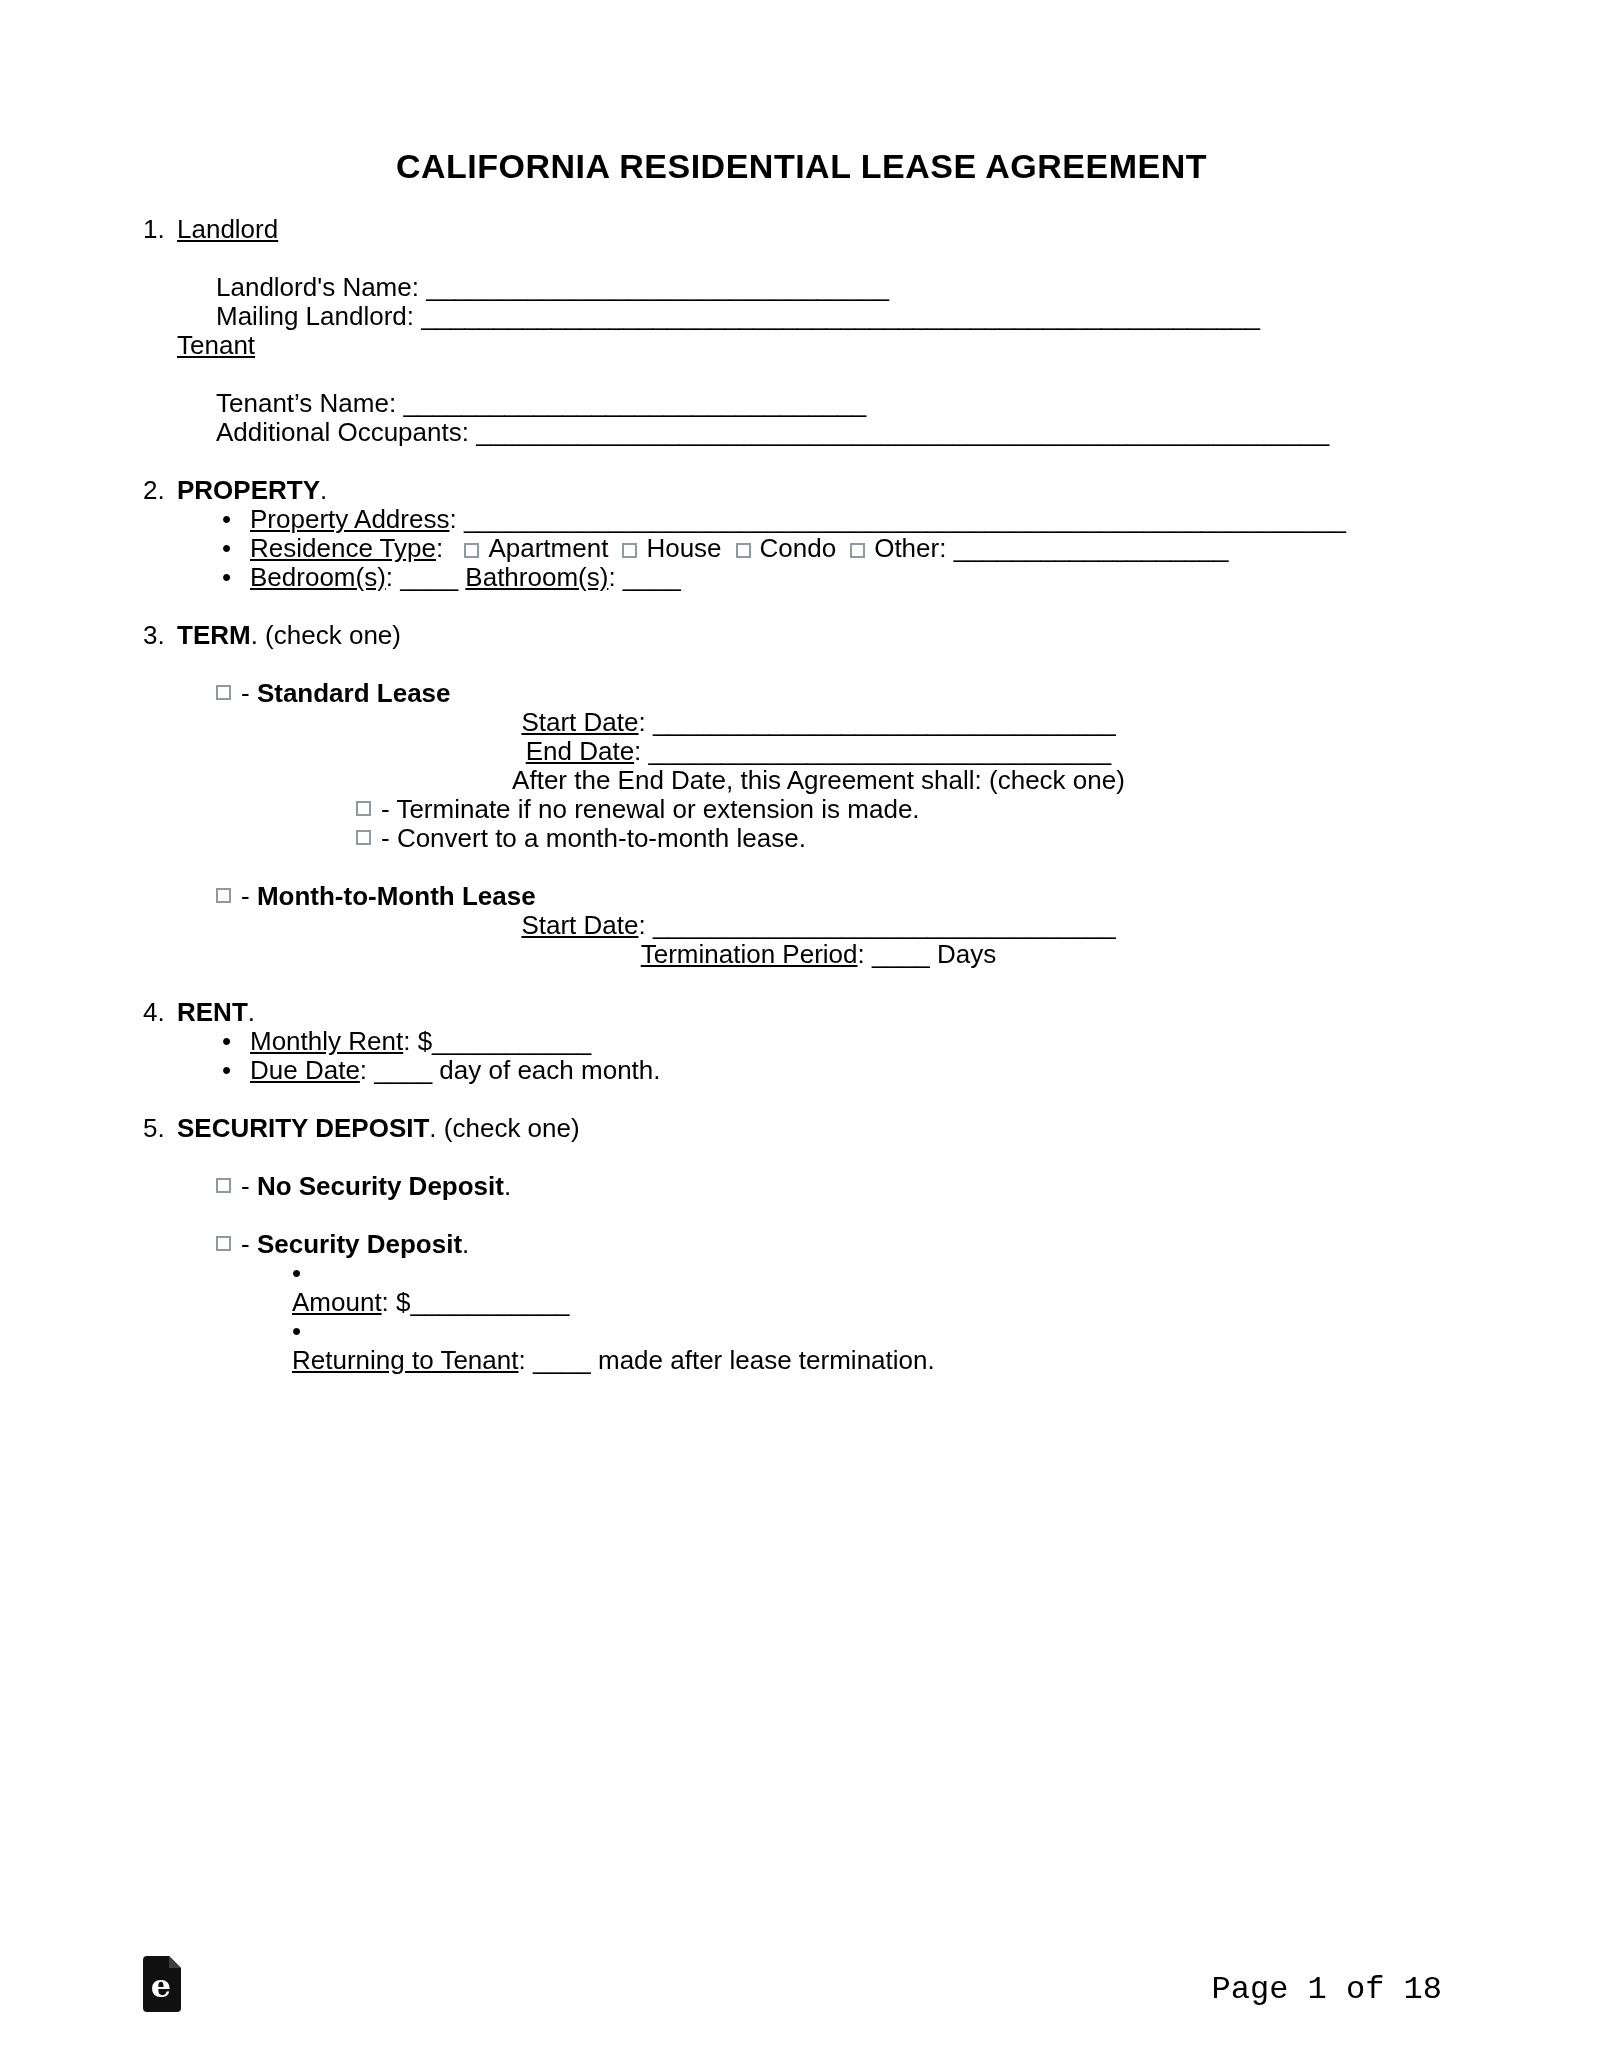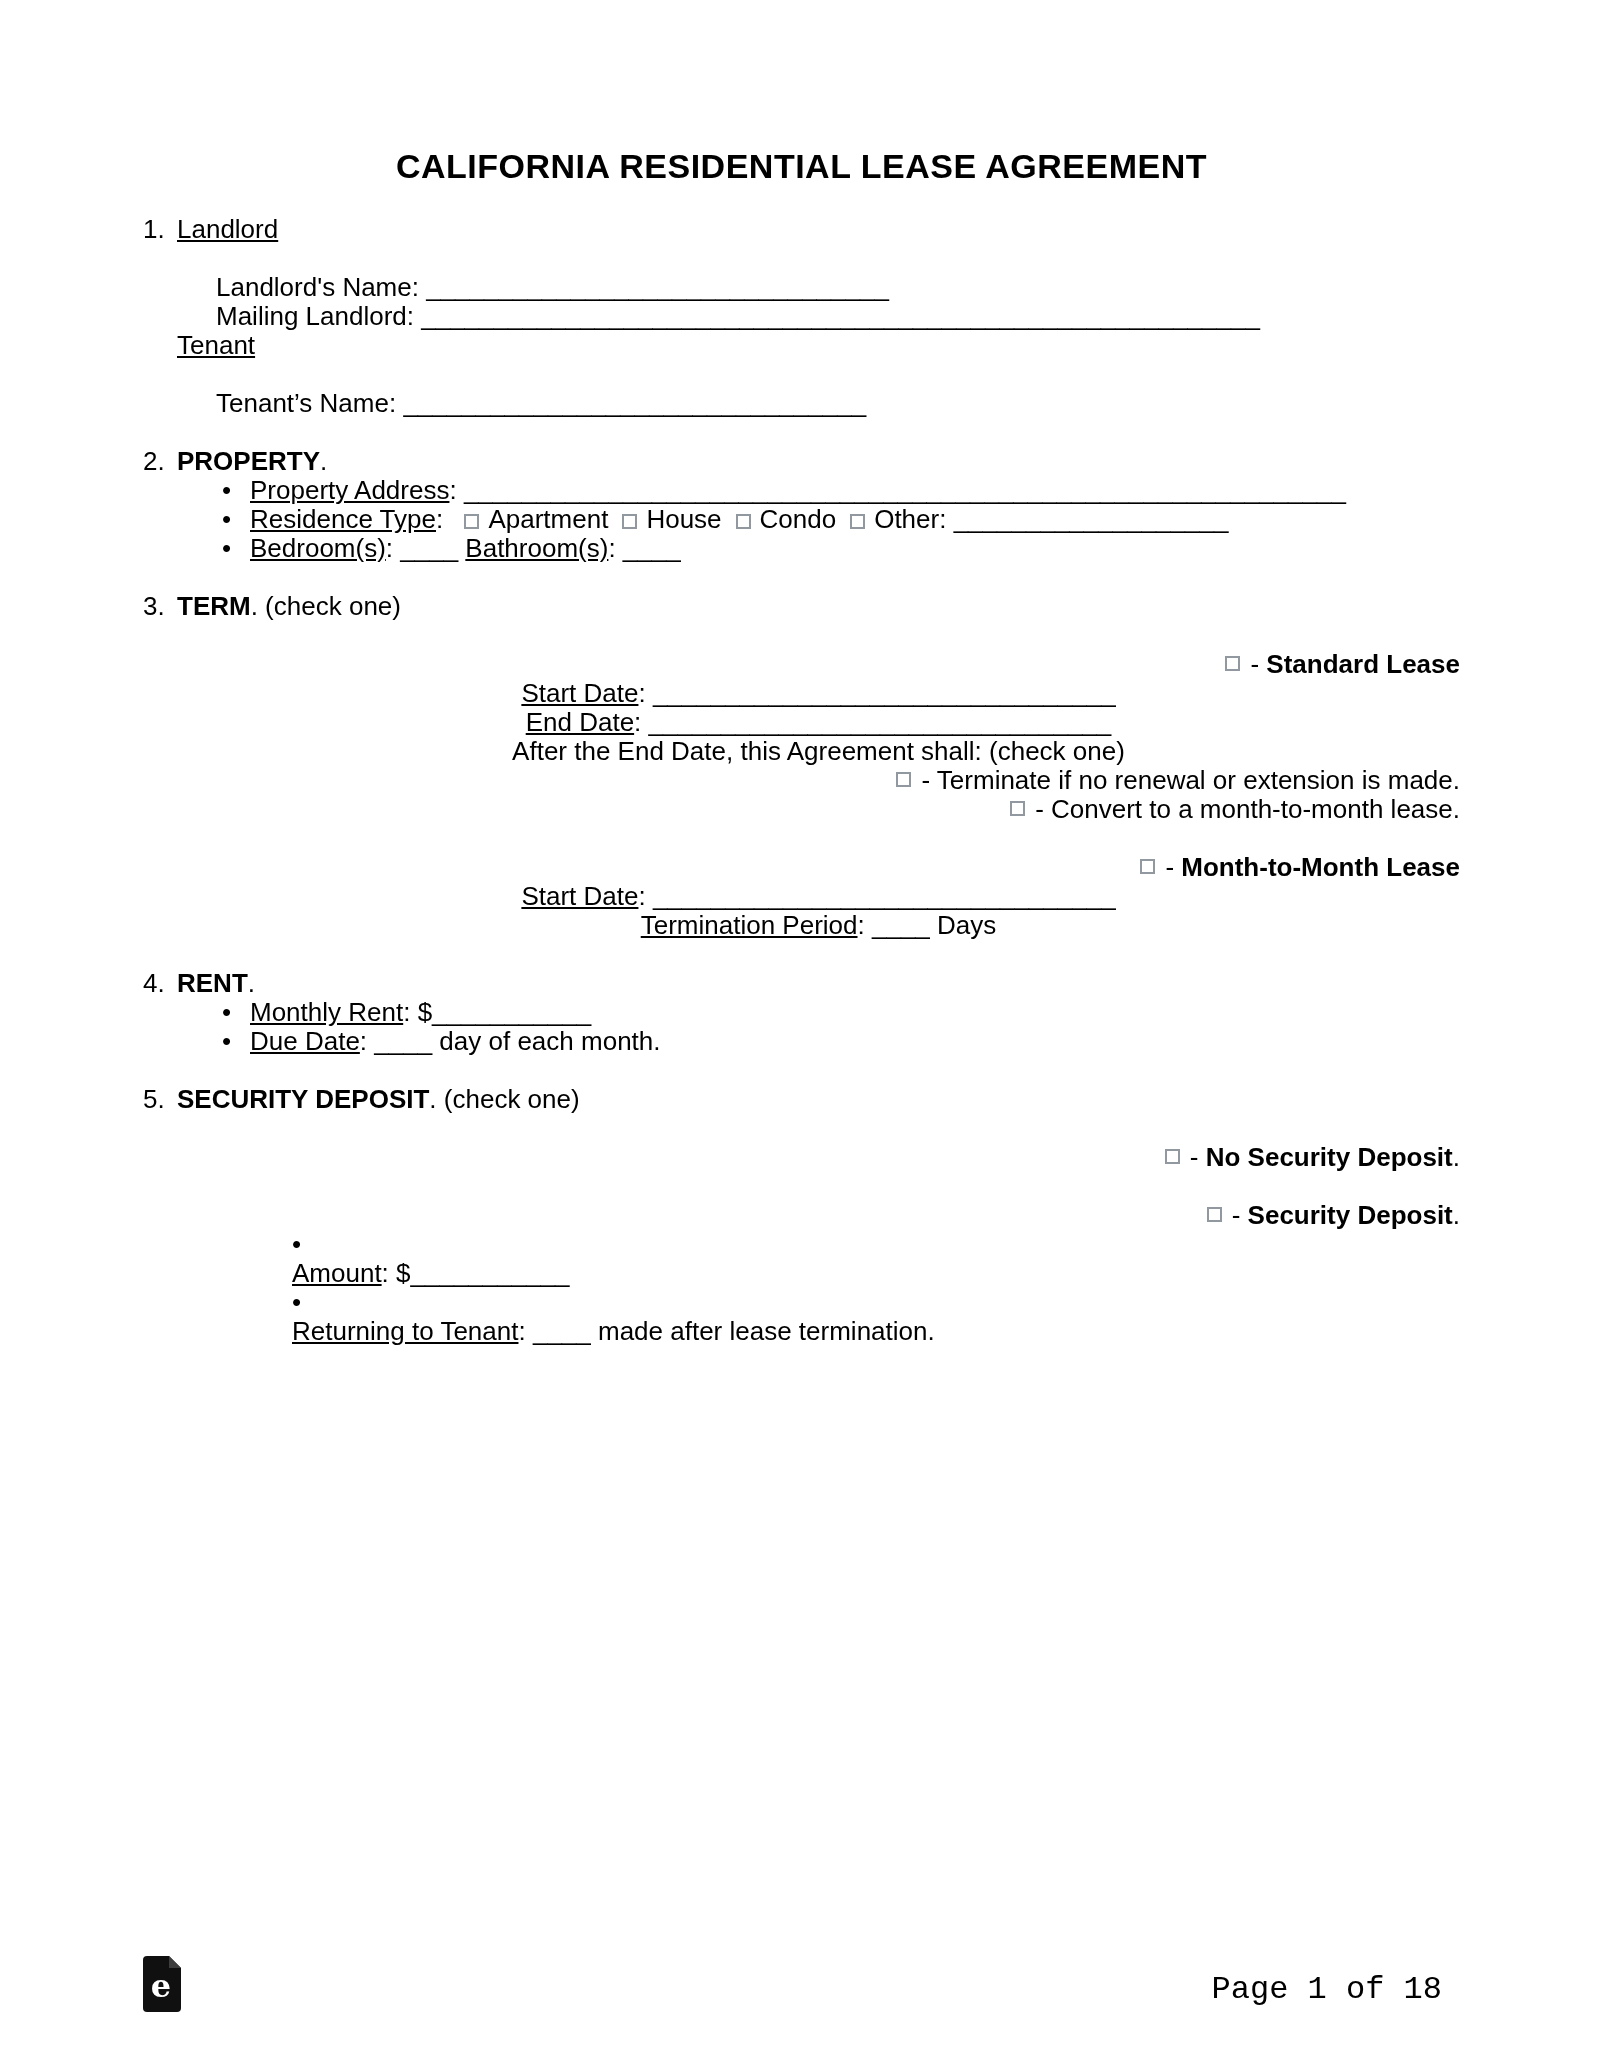--- a/index.html
+++ b/index.html
@@ -35,21 +35,21 @@
   .ind3 { margin-left: 108px; text-align: center; }
   .ind4 { margin-left: 179px; }
 
   
   .brow { display: flex; margin-left: 45px; }
   .brow .marker { flex: none; width: 28px; }
   .brow .marker::before { content: "\2022"; }
   .brow.deep { margin-left: 115px; flex-direction: column; }
 
   
-  .cbrow { display: flex; justify-content: flex-end; }
+  .cbrow { display: flex; }
   .cb {
     flex: none;
     display: inline-block;
     width: 15px; height: 15px;
     border: 2px solid #9298a0;
     background: #ffffff;
     box-sizing: border-box;
   }
   .cbrow .cb { margin: 6px 10px 0 0; }
   p.line > .cb { margin: 0 9px 0 14px; vertical-align: -1px; }
@@ -80,20 +80,21 @@
 
           <p class="line u gap">Landlord</p>
           <div class="ind2 gap">
             <p class="line">Landlord's Name: ________________________________</p>
             <p class="line">Mailing Landlord: __________________________________________________________</p>
           </div>
 
           <p class="line u gap">Tenant</p>
           <div class="ind2 gap">
             <p class="line">Tenant’s Name: ________________________________</p>
+            <p class="line">Additional Occupants: ___________________________________________________________</p>
           </div>
         </div>
       </div>
     </section>
 
     <section class="section">
       <div class="row">
         <span class="num">2.</span>
         <div class="body">
           <p class="line"><b>PROPERTY</b><span>.</span></p>

